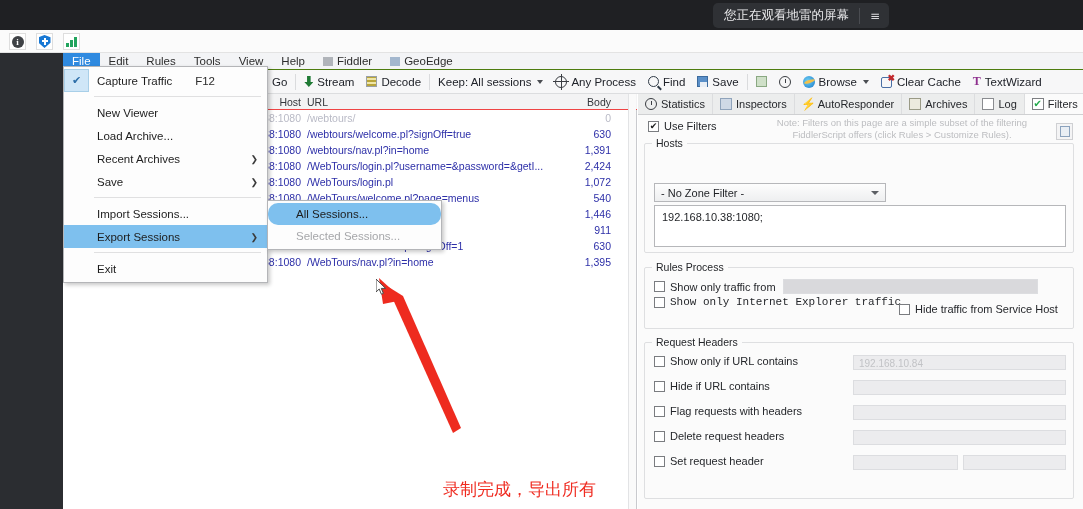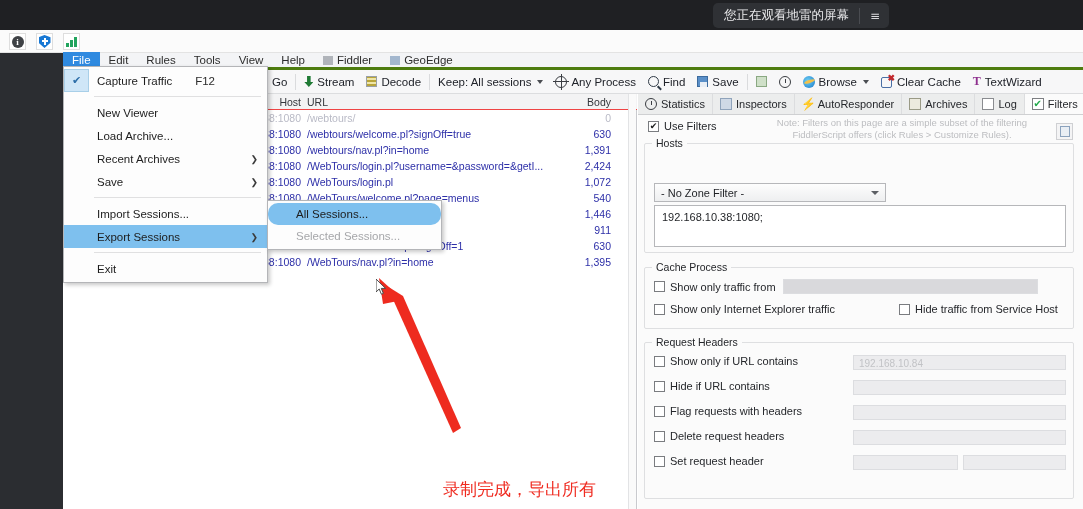--- a/index.html
+++ b/index.html
@@ -64,21 +64,21 @@
 
   
   .fiddler {
     position:absolute; left:63px; top:53px; width:1020px; height:456px;
     background:#ffffff;
   }
 
   
   .menubar {
     position:absolute; left:0; top:0; width:1020px; height:17px;
-    background:#f3f4f6; border-bottom:3px solid #4d7c0f;
+    background:#f3f4f6; border-bottom:1px solid #4d7c0f;
     display:flex; align-items:center; font-size:11.5px; color:#2d2d2d;
   }
   .menubar .mi { padding:0 9px; height:17px; line-height:17px; white-space:nowrap; }
   .menubar .mi.active { background:#2f8ae0; color:#fff; }
   .menubar .mi.withicon { display:flex; align-items:center; gap:4px; }
   .mini-ico { width:10px; height:9px; background:#9fa4ab; display:inline-block; opacity:.8;}
   .mini-ico.blue { background:#8fa8c4; }
 
   
   .toolbar {
@@ -512,29 +512,29 @@
           <div class="sel-box" style="position:absolute; left:9px; top:36px; width:232px;">
             <span>Show only the following Hosts</span>
             <span class="cd"></span>
           </div>
           <div class="txtarea" style="position:absolute; left:9px; top:61px; width:412px; height:42px;">
             <span>192.168.10.38:1080;</span>
           </div>
         </div>
 
         <div class="group" style="left:6px; top:152px; width:430px; height:62px;">
-          <span class="glabel">Cache Process</span>
+          <span class="glabel">Rules Process</span>
           <div class="row-line" style="left:9px; top:11px;">
             <span class="chk">
               <span class="box"></span>
               <span>Show only traffic from</span>
             </span>
             <span class="ro-input" style="width:255px; margin-left:7px; background:#d9d9dc;"></span>
           </div>
-          <div class="row-line" style="left:9px; top:35px;">
+          <div class="row-line" style="left:9px; top:28px;font-family:Liberation Mono, monospace;">
             <span class="chk">
               <span class="box"></span>
               <span>Show only Internet Explorer traffic</span>
             </span>
           </div>
           <div class="row-line" style="left:254px; top:35px;">
             <span class="chk">
               <span class="box"></span>
               <span>Hide traffic from Service Host</span>
             </span>

